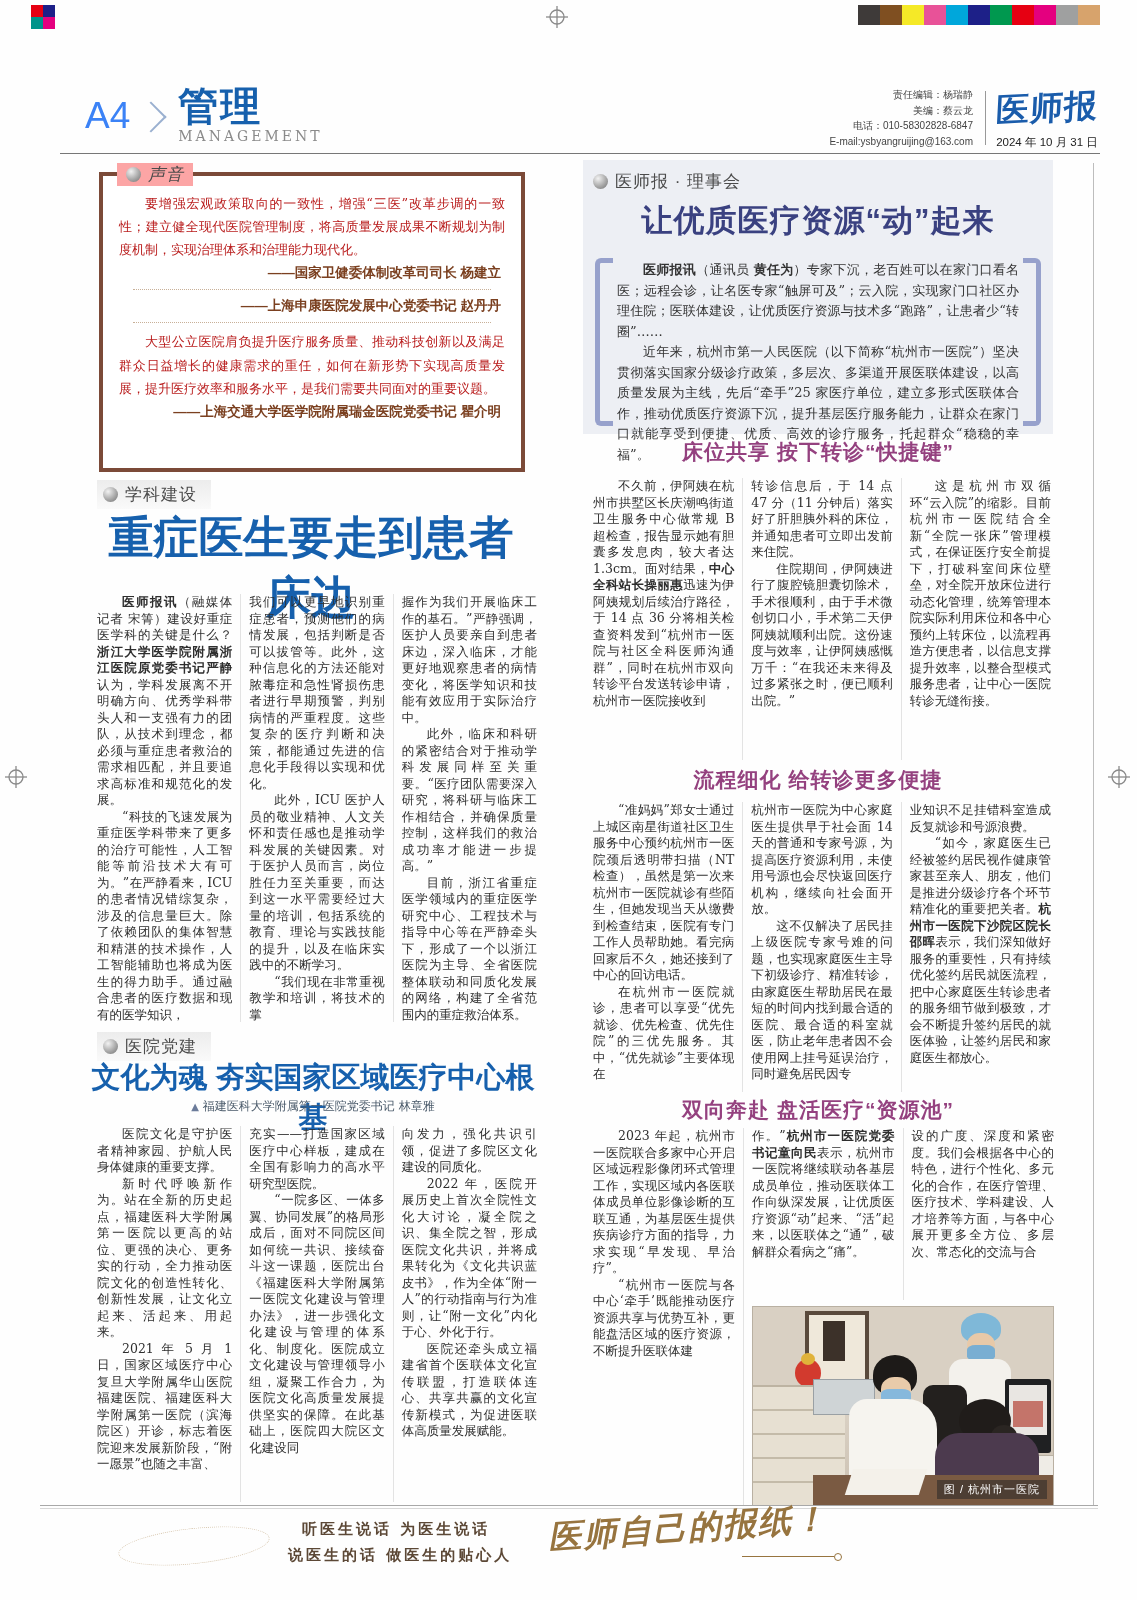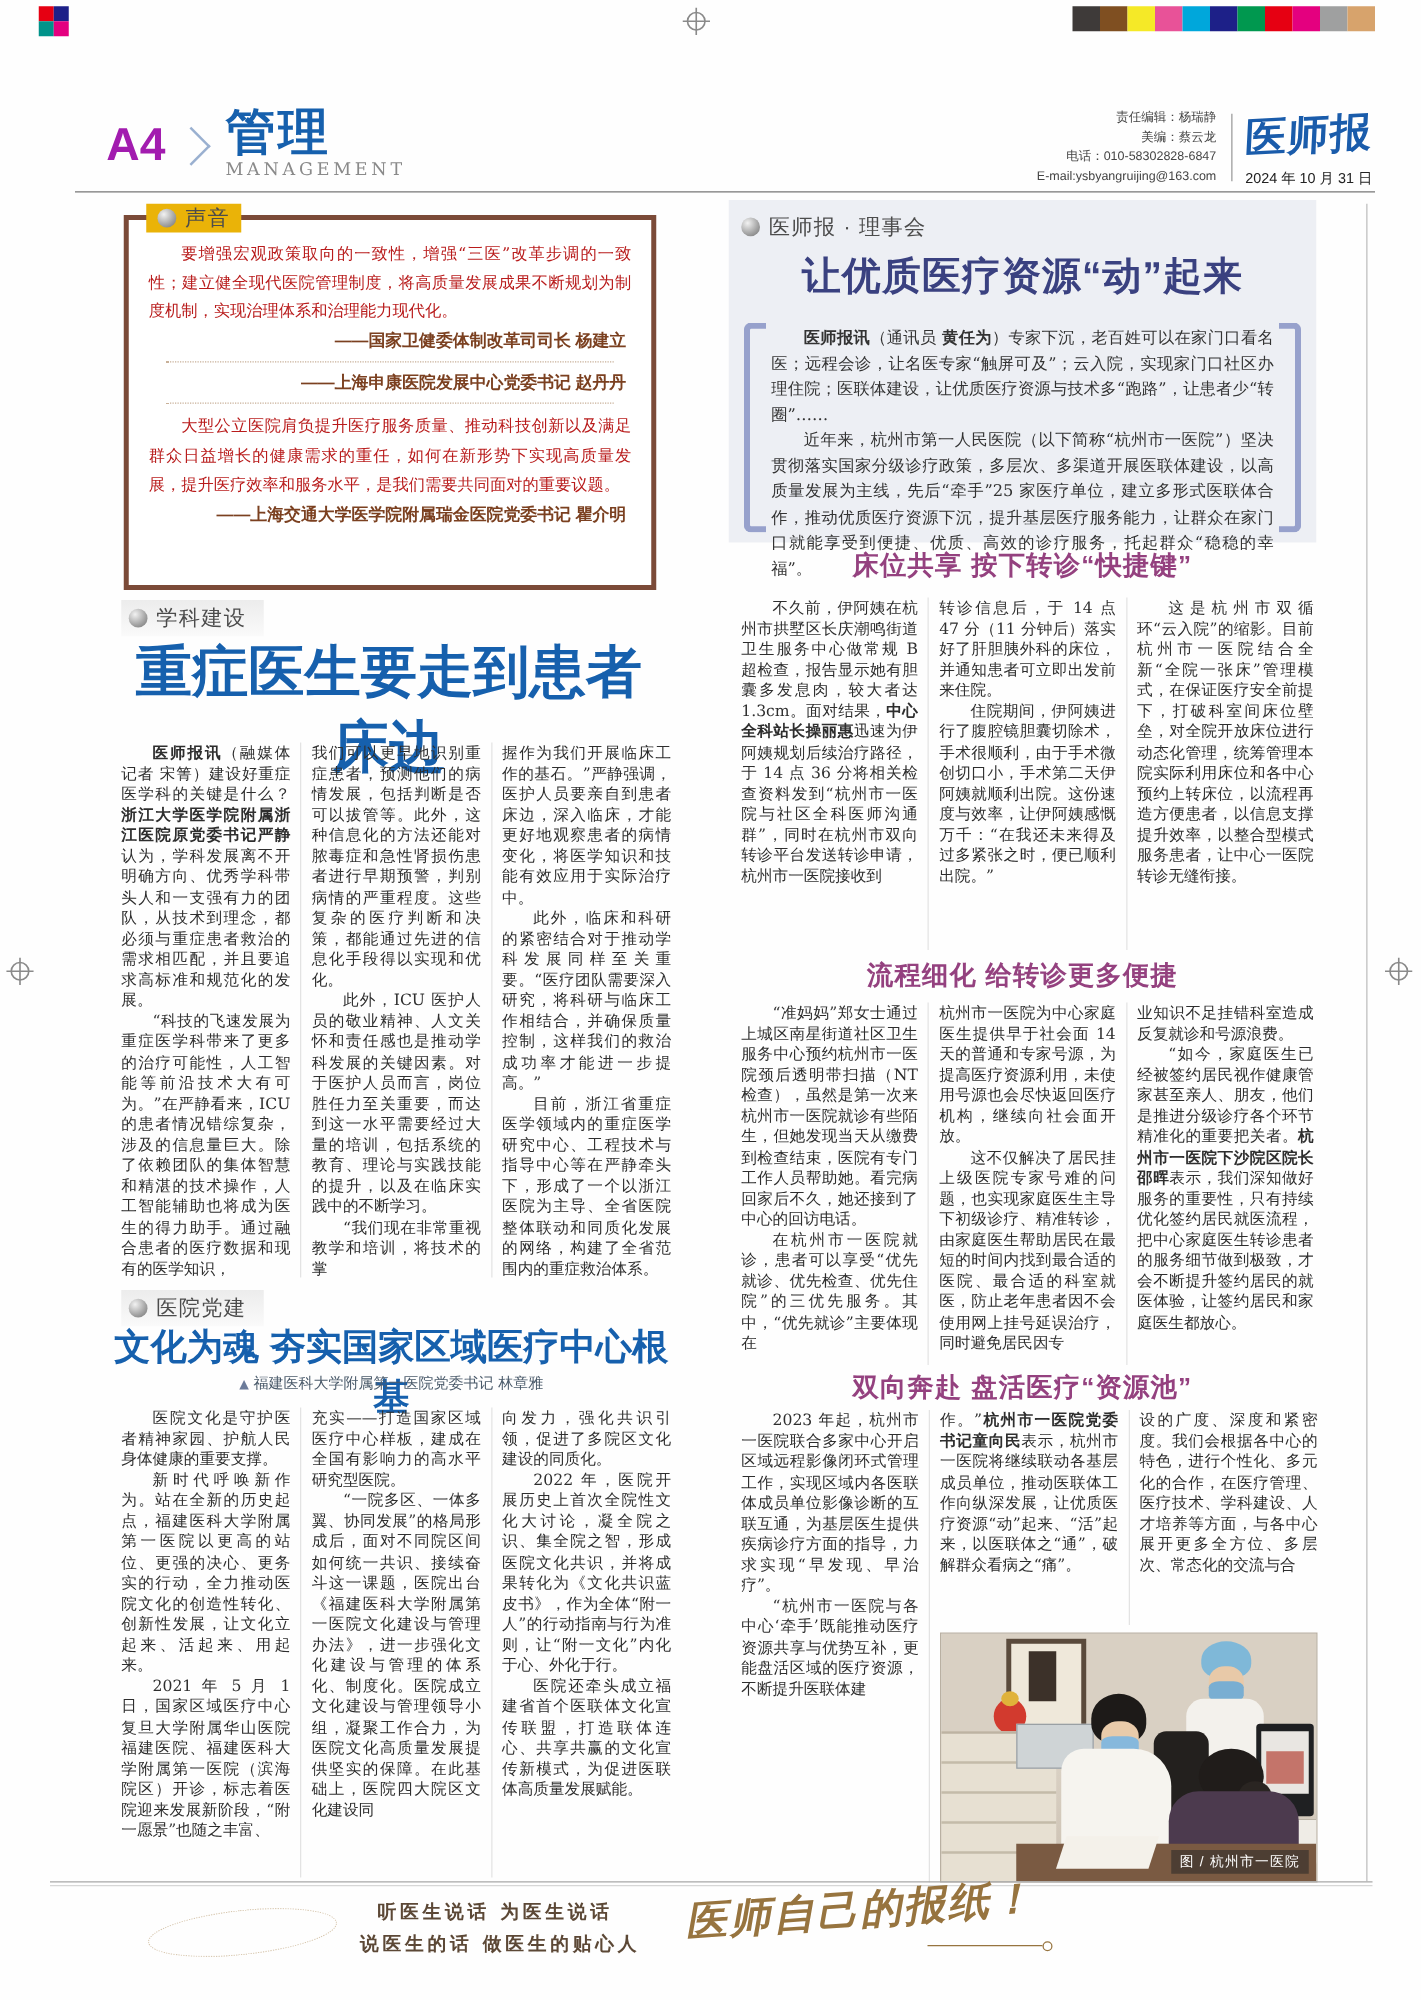--- a/index.html
+++ b/index.html
@@ -10,21 +10,21 @@
   
   .swatches{display:flex;}
   .swatches div{width:22px;height:20px;}
   #colorbar-left{left:31px;top:5px;width:24px;display:flex;flex-wrap:wrap;}
   #colorbar-left div{width:12px;height:12px;}
   #colorbar-right{left:858px;top:5px;}
   .crosshair{width:22px;height:22px;}
 
   
   #page-header{left:85px;top:86px;width:1013px;height:64px;display:flex;align-items:flex-start;}
-  #page-label{font-family:"Liberation Sans",sans-serif;font-weight:700;font-size:37px;color:#a21caf;line-height:60px;}
+  #page-label{font-family:"Liberation Sans",sans-serif;font-weight:400;font-size:37px;color:#3b82f6;line-height:60px;}
   #chevron{width:20px;height:20px;border-top:2px solid #9ab0d0;border-right:2px solid #9ab0d0;
            transform:rotate(45deg);margin:20px 2px 0 10px;}
   #section-block{margin-left:14px;}
   #section-title{font-family:"Liberation Sans",sans-serif;font-weight:900;font-size:40px;color:#1660ad;line-height:40px;letter-spacing:2px;}
   #section-en{font-size:14px;color:#8a8a8a;letter-spacing:3px;margin-top:2px;}
   #header-right{margin-left:auto;display:flex;align-items:center;}
   #editor-info{font-family:"Liberation Sans",sans-serif;font-size:10px;color:#444;line-height:1.55;text-align:right;}
   #header-divider{width:1px;height:54px;background:#999;margin:0 10px 0 12px;}
   #masthead{ text-align:center;}
   #masthead-logo{font-size:33px;font-weight:bold;color:#1a5cab;transform:rotate(-3deg) skewX(-6deg);letter-spacing:1px;}
@@ -33,21 +33,21 @@
   #right-page-rule{left:1093px;top:163px;width:1px;height:1342px;background:#bdbdbd;}
 
   
   .sec-label{display:flex;align-items:center;font-family:"Liberation Sans",sans-serif;
              font-size:17px;color:#4c4c4c;letter-spacing:1px;}
   .sphere{width:15px;height:15px;border-radius:50%;margin-right:7px;
           background:radial-gradient(circle at 34% 30%, #f2f2f2, #a8a8a8 55%, #6f6f6f);}
 
   
   #voice-box{left:99px;top:172px;width:418px;height:292px;border:4px solid #7b4a38;background:#fff;}
-  #voice-label{position:absolute;top:-13px;left:14px;background:#eab308;padding:0 9px;}
+  #voice-label{position:absolute;top:-13px;left:14px;background:#fca5a5;padding:0 9px;font-style:italic;}
   #voice-body{padding:16px 16px 6px 16px;}
   .quote-text{font-size:13px;color:#b91c1c;line-height:1.78;text-indent:2em;margin:0;text-align:justify;}
   .quote-attr{font-family:"Liberation Sans",sans-serif;font-weight:700;font-size:13.5px;color:#7b4020;
               text-align:right;margin:3px 4px 0 0;}
   .quote-sep{border:none;border-top:1px dotted #c8b098;margin:7px 14px;}
 
   
   #discipline-label{left:97px;top:480px;}
   .label-bar{background:linear-gradient(to bottom,#ececec,#fafafa);padding:3px 14px 3px 6px;}
   #headline-1{left:88px;top:508px;width:446px;text-align:center;font-family:"Liberation Sans",sans-serif;

